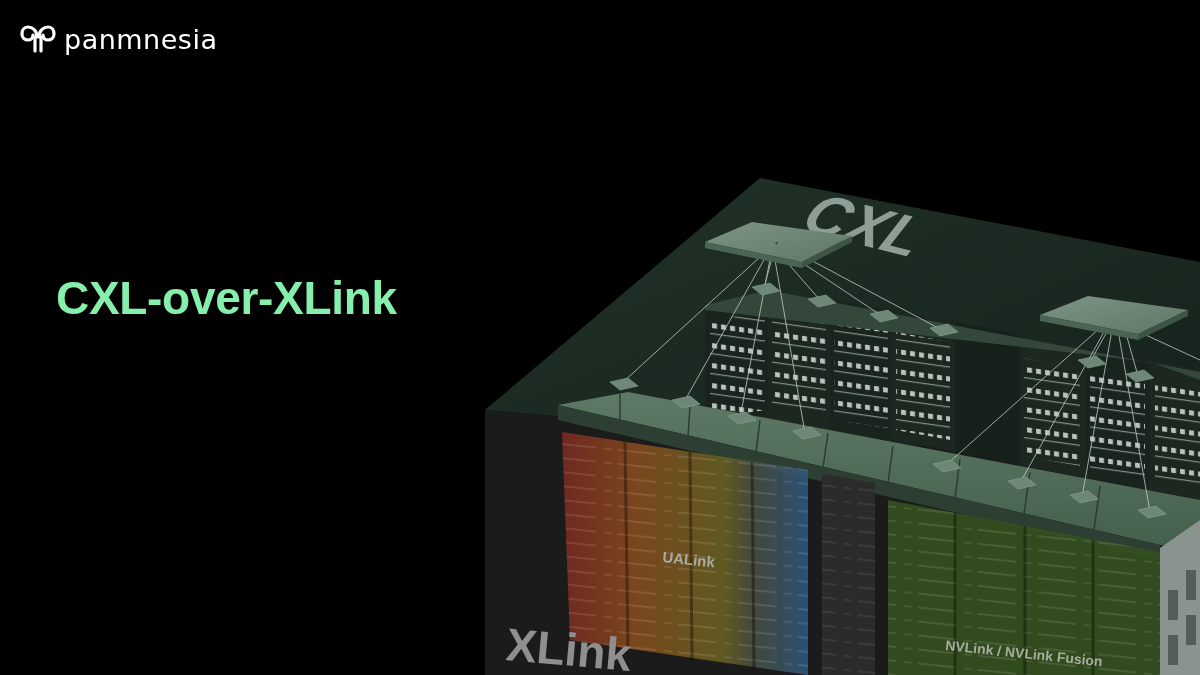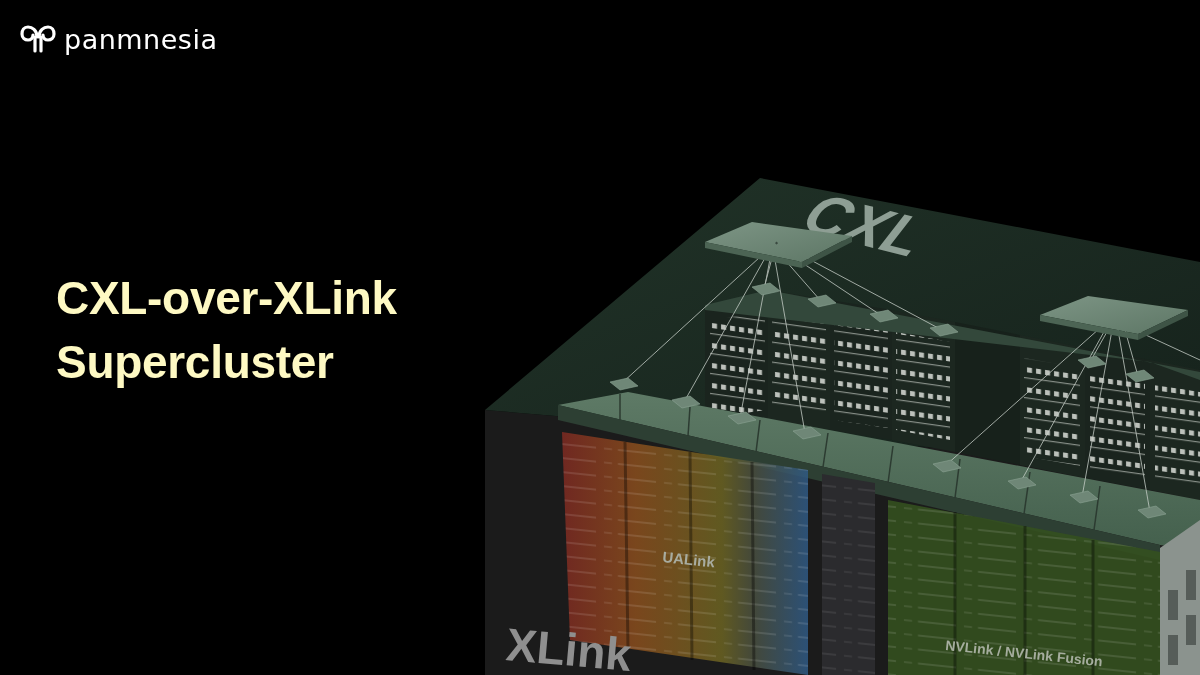--- a/index.html
+++ b/index.html
@@ -3,42 +3,41 @@
 <meta charset="utf-8">
 <style>
   html, body { margin: 0; padding: 0; background: #000; }
   body { width: 1200px; height: 675px; overflow: hidden; position: relative;
          font-family: "Liberation Sans", sans-serif; color: #fff; }
   .logo { position: absolute; left: 20px; top: 22px; height: 34px; display: flex; align-items: center; gap: 8px; }
   .logo-mark { width: 36px; height: 30px; }
   .logo-text { font-family: "DejaVu Sans", sans-serif; font-size: 27px; letter-spacing: 0.5px; color: #fff; line-height: 1; }
   .headline { position: absolute; left: 56px; top: 250px; }
   .subtitle { font-family: "DejaVu Sans", sans-serif; font-weight: 200; font-size: 29px; color: #f2f2f2; line-height: 40px; letter-spacing: -0.3px; }
-  .title { font-family: "Liberation Sans", sans-serif; font-weight: 700; font-size: 46px; line-height: 64px; color: #fef9c3; margin-top: 16px; letter-spacing: -0.3px; }
+  .title { font-family: "Liberation Sans", sans-serif; font-weight: 700; font-size: 46px; line-height: 64px; color: #86efac; margin-top: 16px; letter-spacing: -0.3px; }
   .scene { position: absolute; left: 0; top: 0; width: 1200px; height: 675px; }
 </style>
 </head>
 <body>
 
 <div class="logo">
   <svg class="logo-mark" viewBox="0 0 36 30">
     <g fill="none" stroke="#fff" stroke-width="3.2" stroke-linecap="round">
       <path d="M17 13 C17 6 12 3 8 3 C4 3 2 6 2 10 C2 14 5 16 8 16 C11 16 13 14 13 11"></path>
       <path d="M19 13 C19 6 24 3 28 3 C32 3 34 6 34 10 C34 14 31 16 28 16 C25 16 23 14 23 11"></path>
       <path d="M15 13 L15 27"></path>
       <path d="M21 13 L21 27"></path>
     </g>
   </svg>
   <span class="logo-text">panmnesia</span>
 </div>
 
 <div class="headline">
   <div class="title">
     <div>CXL-over-XLink</div>
-    <div>Supercluster</div>
   </div>
 </div>
 
 <svg class="scene" viewBox="0 0 1200 675">
   <defs>
     <linearGradient id="slabTop" x1="0" y1="0" x2="1" y2="1">
       <stop offset="0" stop-color="#213328"></stop>
       <stop offset="1" stop-color="#15211b"></stop>
     </linearGradient>
     <linearGradient id="rackTop" x1="0" y1="0" x2="0" y2="1">

